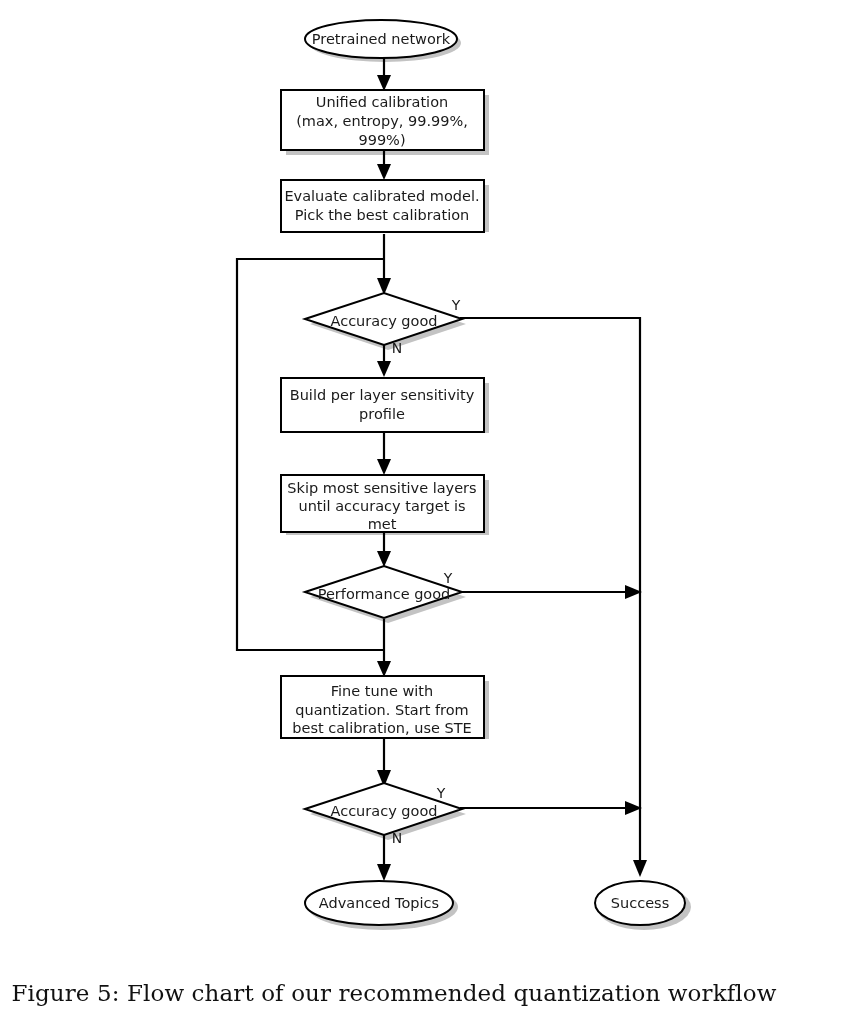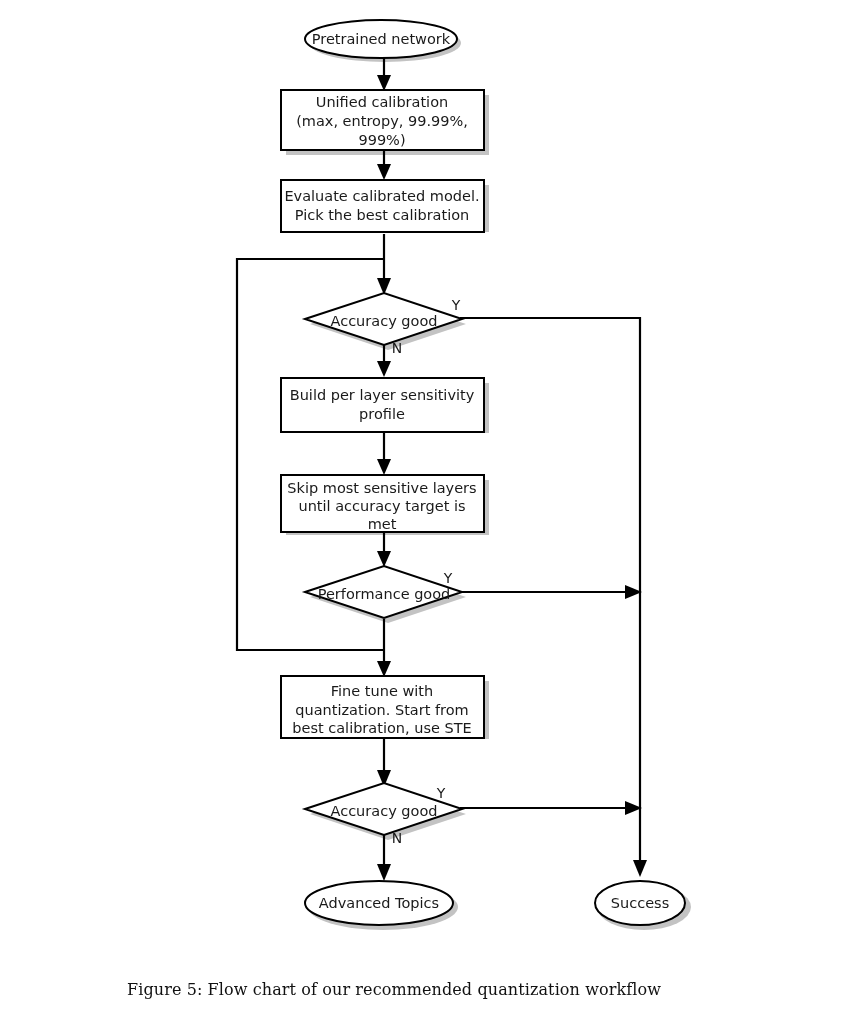--- a/index.html
+++ b/index.html
@@ -58,21 +58,21 @@
     fill: #000000;
     stroke: none;
   }
   .caption {
     position: absolute;
     left: 0;
     top: 975px;
     width: 788px;
     text-align: center;
     font-family: "DejaVu Serif", serif;
-    font-size: 16px;
+    font-size: 23px;
     color: #111111;
     letter-spacing: 0.1px;
   }
 </style>
 </head>
 <body>
 
 <div id="figure-root">
 
   <svg class="flow" viewBox="0 0 858 960">

